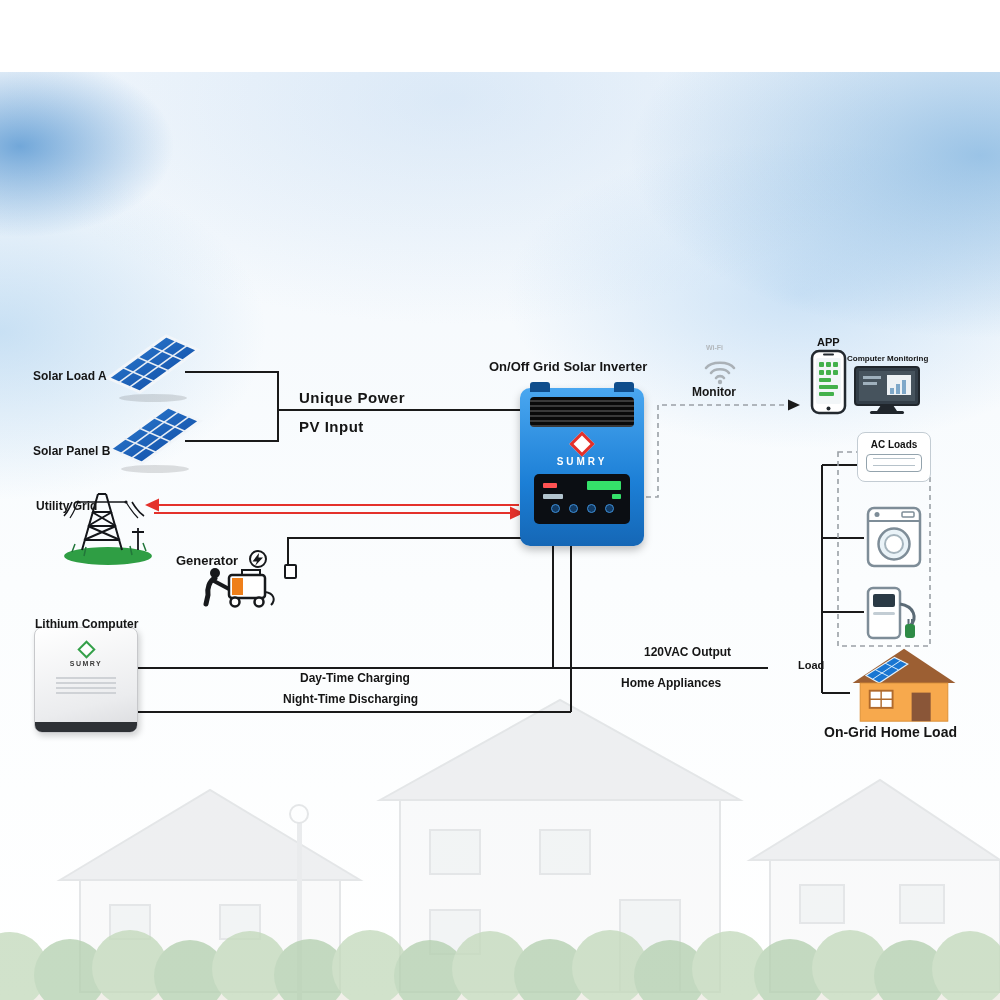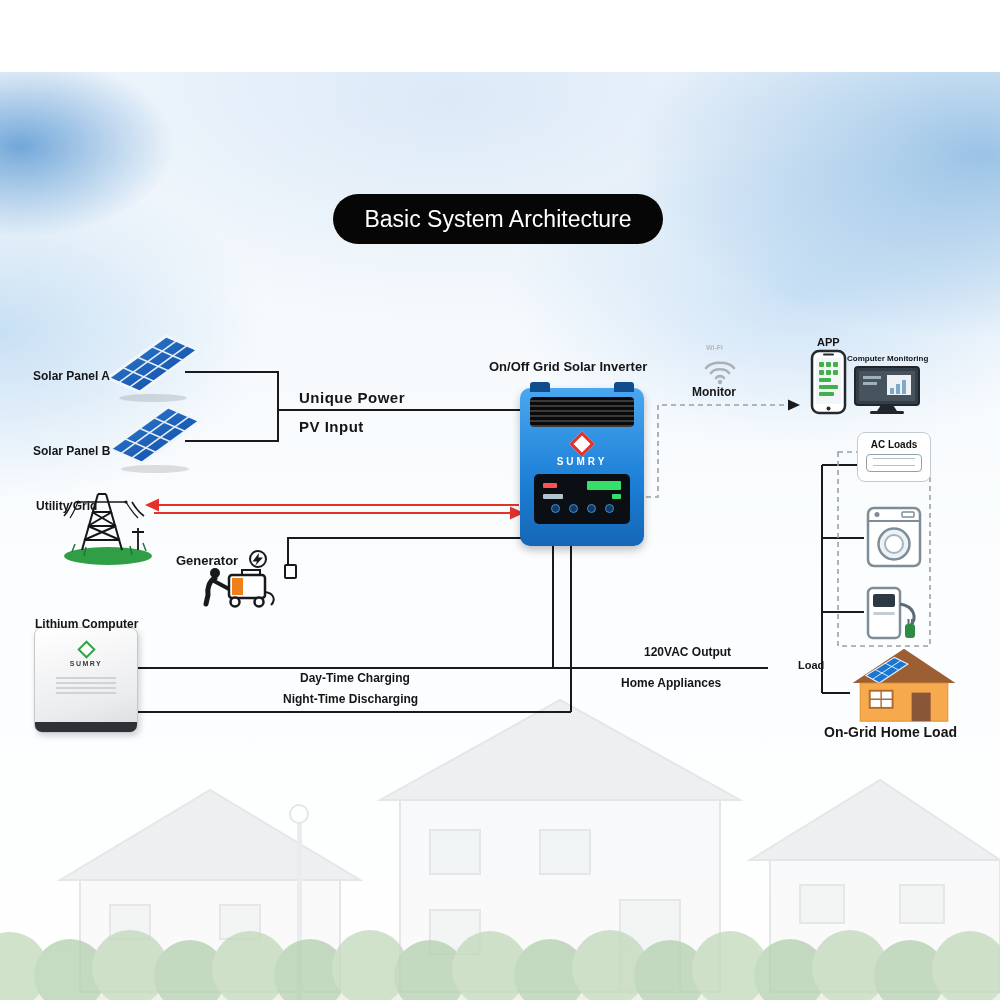--- a/index.html
+++ b/index.html
@@ -131,23 +131,20 @@
       <polygon points="145,505 159,498.5 159,511.5"></polygon>
       <polygon points="524,513 510,506.5 510,519.5"></polygon>
     </g>
     <g stroke="#9aa0a6" stroke-width="1.6" fill="none" stroke-dasharray="5 4">
       <path d="M646 497 H658 V405 H788"></path>
       <rect x="838" y="452" width="92" height="194"></rect>
     </g>
     <polygon points="800,405 788,399.5 788,410.5" fill="#1a1a1a"></polygon>
   </svg>
 
-  <div class="title-pill">
-    <span>Basic System Architecture</span>
-  </div>
 
   <svg class="icon-svg" style="left:98px;top:328px" width="112" height="78" viewBox="0 0 112 78">
     <defs>
         <linearGradient id="pg" x1="0" y1="0" x2="1" y2="1">
       <stop offset="0" stop-color="#2f7fd2"></stop>
           <stop offset="1" stop-color="#0d47a1"></stop>
         </linearGradient>
       </defs>
     <polygon points="10,50 68,8 100,22 42,64" fill="url(#pg)" stroke="#f2f6fa" stroke-width="3"></polygon>
     <g stroke="#e8eef5" stroke-width="1.6">
@@ -306,21 +303,21 @@
   <svg class="icon-svg" style="left:848px;top:645px" width="112" height="80" viewBox="0 0 112 84">
     <polygon points="2,40 56,4 110,40" fill="#9c5f33"></polygon>
     <polygon points="16,32 46,13 60,20 30,40" fill="#1976d2" stroke="#e3f2fd" stroke-width="1.2"></polygon>
     <path d="M26 26 L40 33 M36 19 L50 26 M23 36 L53 16" stroke="#e3f2fd" stroke-width="1"></path>
     <rect x="10" y="40" width="92" height="40" fill="#f7a94d" stroke="#db8f35"></rect>
     <rect x="20" y="48" width="24" height="18" fill="#fff" stroke="#b06a2c" stroke-width="2"></rect>
     <path d="M32 48 V66 M20 57 H44" stroke="#b06a2c" stroke-width="1.5"></path>
     <rect x="64" y="50" width="20" height="30" fill="#8a5638"></rect>
   </svg>
 
-  <div class="lbl" style="left:33px;top:369px;font-size:12px">Solar Panel A</div>
+  <div class="lbl" style="left:33px;top:369px;font-size:12px">Solar Load A</div>
   <div class="lbl" style="left:33px;top:444px;font-size:12px">Solar Panel B</div>
   <div class="lbl" style="left:299px;top:389px;font-size:15px;letter-spacing:.5px">Unique Power</div>
   <div class="lbl" style="left:299px;top:418px;font-size:15px;letter-spacing:.5px">PV Input</div>
   <div class="lbl" style="left:36px;top:499px;font-size:12px">Utility Grid</div>
   <div class="lbl" style="left:176px;top:553px;font-size:13px">Generator</div>
   <div class="lbl" style="left:35px;top:617px;font-size:12px">Lithium Computer</div>
   <div class="lbl" style="left:489px;top:359px;font-size:13px">On/Off Grid Solar Inverter</div>
   <div class="lbl" style="left:706px;top:344px;font-size:7px;color:#b3b8bc">Wi-Fi</div>
   <div class="lbl" style="left:692px;top:385px;font-size:12px">Monitor</div>
   <div class="lbl" style="left:817px;top:336px;font-size:11px;font-weight:bold">APP</div>

